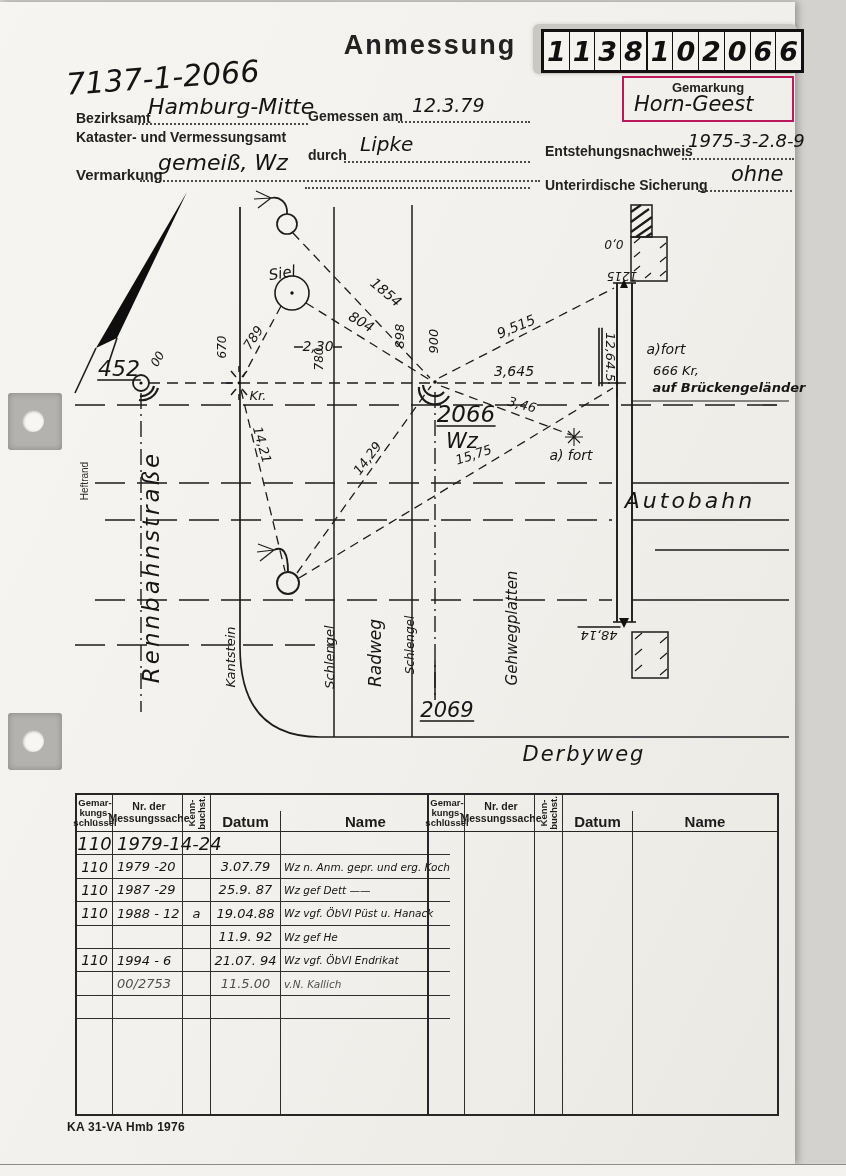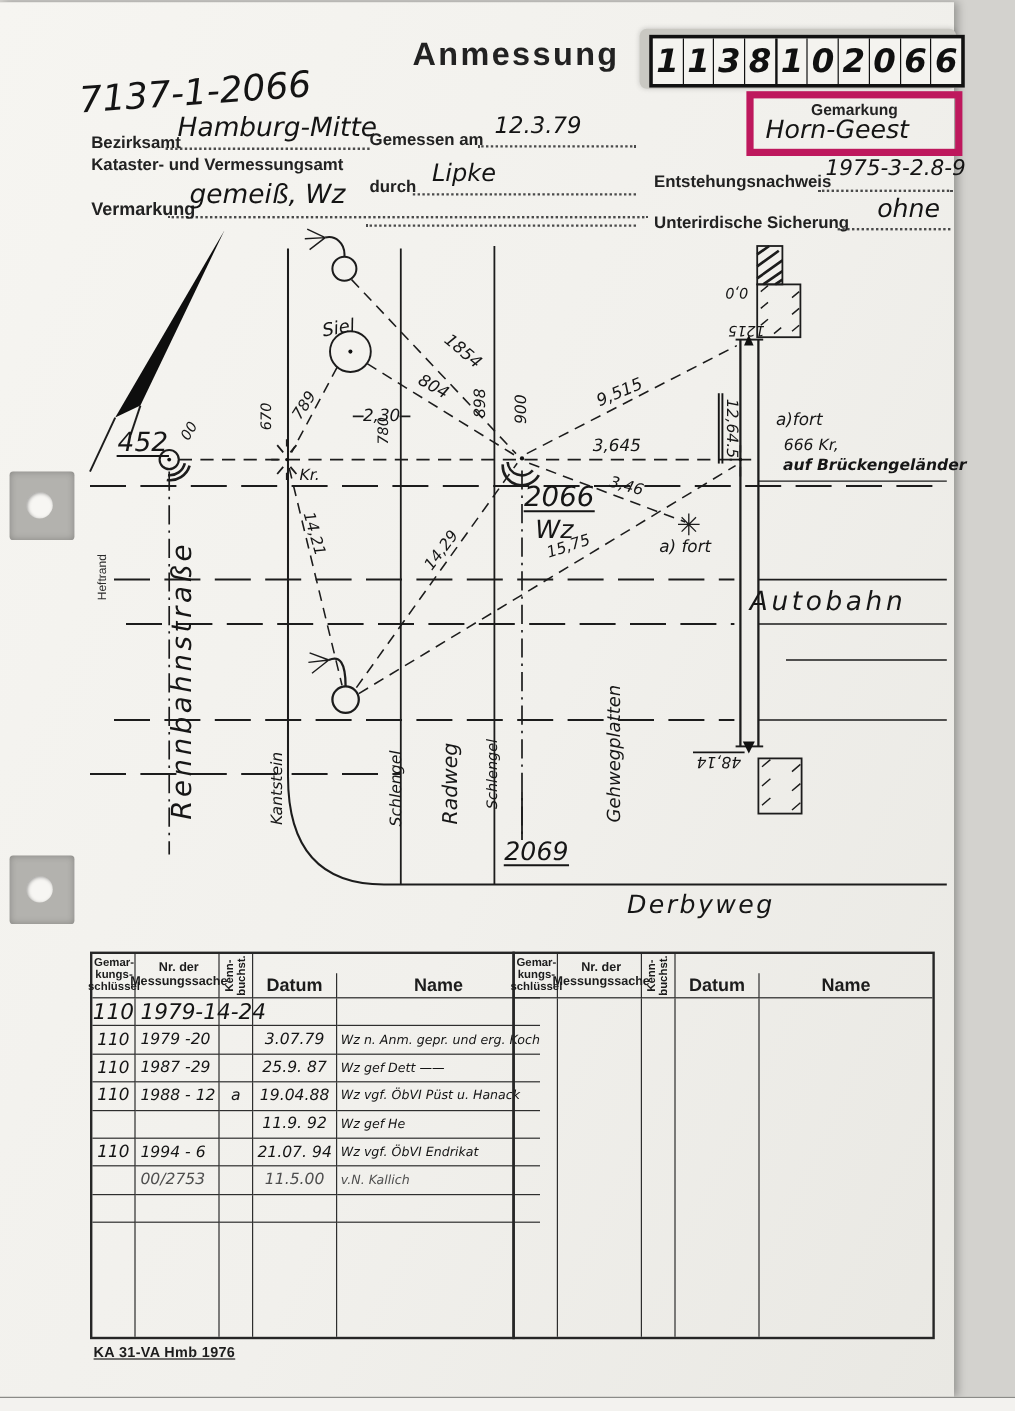--- a/index.html
+++ b/index.html
@@ -18,21 +18,21 @@
        box-shadow:inset 0 0 6px rgba(0,0,0,.25);z-index:5;}
   .tab .hole{position:absolute;left:14px;top:17px;width:22px;height:22px;border-radius:50%;
        background:#f7f6f3;box-shadow:inset 1px 1px 3px rgba(0,0,0,.35);}
   
   .tape{background:#c9c8c2;border-radius:6px;box-shadow:0 0 4px rgba(0,0,0,.15);}
   .digitbox{display:flex;border:3px solid #111;background:#f4f3ef;}
   .digitbox .cell{width:24.7px;height:38px;border-right:1.6px solid #111;display:flex;align-items:center;justify-content:center;
        font-family:"DejaVu Sans",sans-serif;font-style:italic;font-size:27px;font-weight:bold;color:#101010;}
   .digitbox .cell:nth-child(4){border-right:2.6px solid #111;}
   .digitbox .cell:last-child{border-right:none;}
-  .gembox{border:6px solid #be185d;}
+  .gembox{border:2px solid #be185d;}
   
   .vtable{position:absolute;display:grid;border:2px solid #262626;background:transparent;z-index:4;}
   .vtable .c{border-right:1.4px solid #2e2e2e;border-bottom:1.4px solid #2e2e2e;overflow:visible;
              display:flex;align-items:center;}
   .vtable .c.last{border-right:none;}
   .vtable .c.nb{border-bottom:none;}
   .vtable .hc{font-weight:bold;justify-content:center;text-align:center;border-bottom:1.8px solid #262626;}
   .h-small{font-size:9.5px;line-height:1.04;white-space:pre-line;text-align:left;padding-left:1px;font-weight:bold;}
   .h-med{font-size:10.5px;line-height:1.12;white-space:pre-line;text-align:left;padding-left:3px;font-weight:bold;}
   .h-rot{transform:rotate(-90deg);font-size:9.5px;line-height:1.05;white-space:pre-line;font-weight:bold;}
@@ -405,14 +405,14 @@
       </div>
     <div class="c hc h-big">Datum</div>
     <div class="c hc h-big last">Name</div>
     <div class="c nb"></div>
     <div class="c nb"></div>
     <div class="c nb"></div>
     <div class="c nb"></div>
     <div class="c nb last"></div>
   </div>
 
-  <div class="abs footer" style="left:78px;top:1120px;z-index:4;text-decoration:underline;">KA 31-VA Hmb 1976</div>
+  <div class="abs footer" style="left:67px;top:1120px;z-index:4;">KA 31-VA Hmb 1976</div>
 </div>
 
 </body></html>

